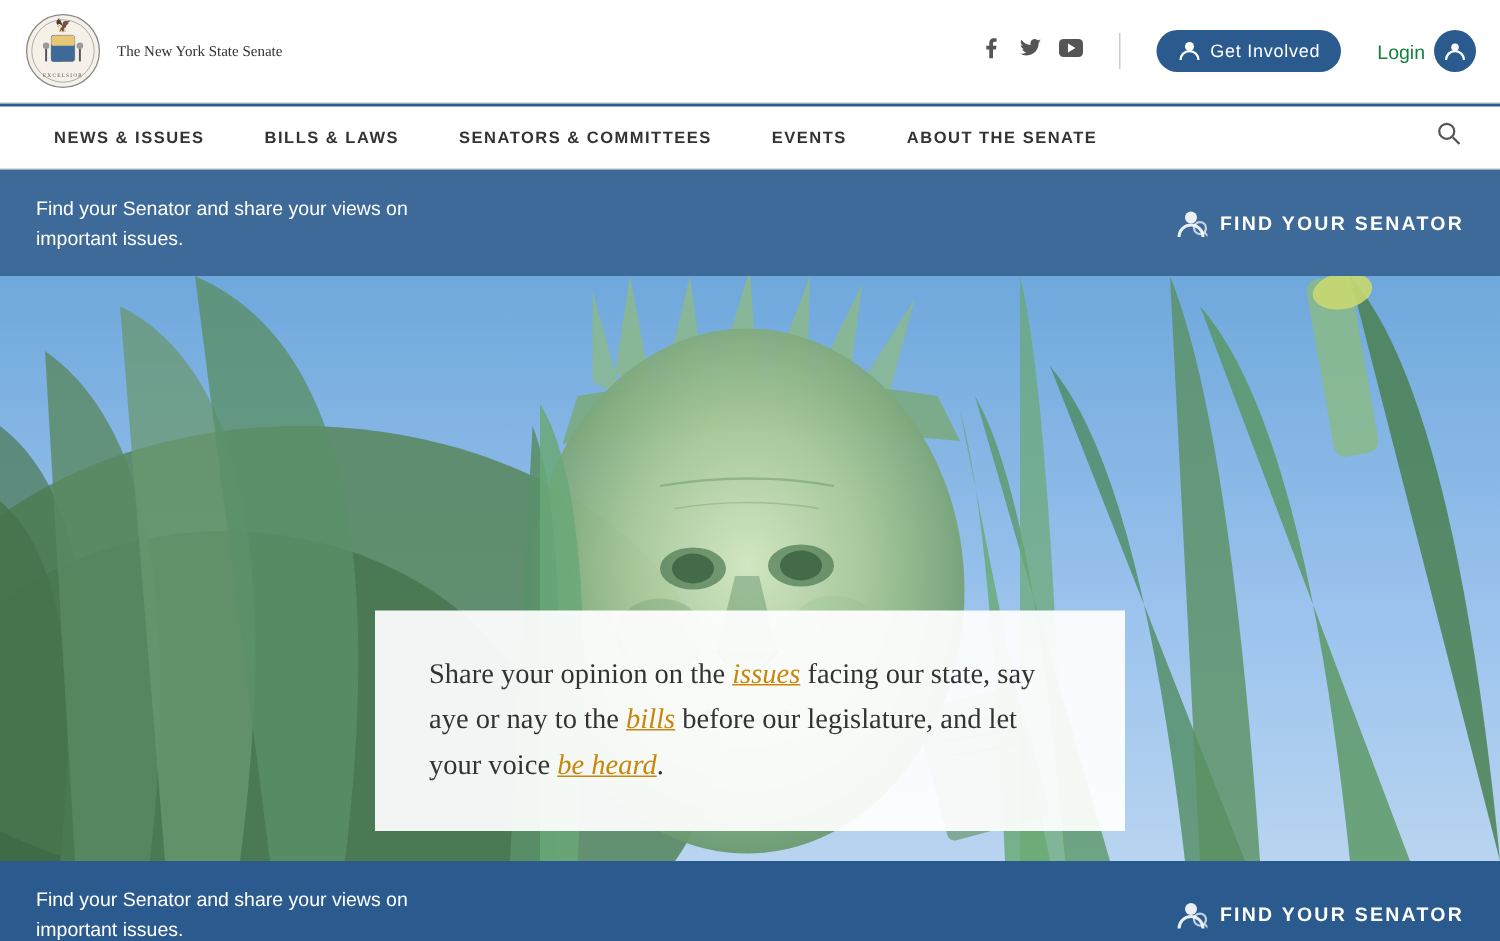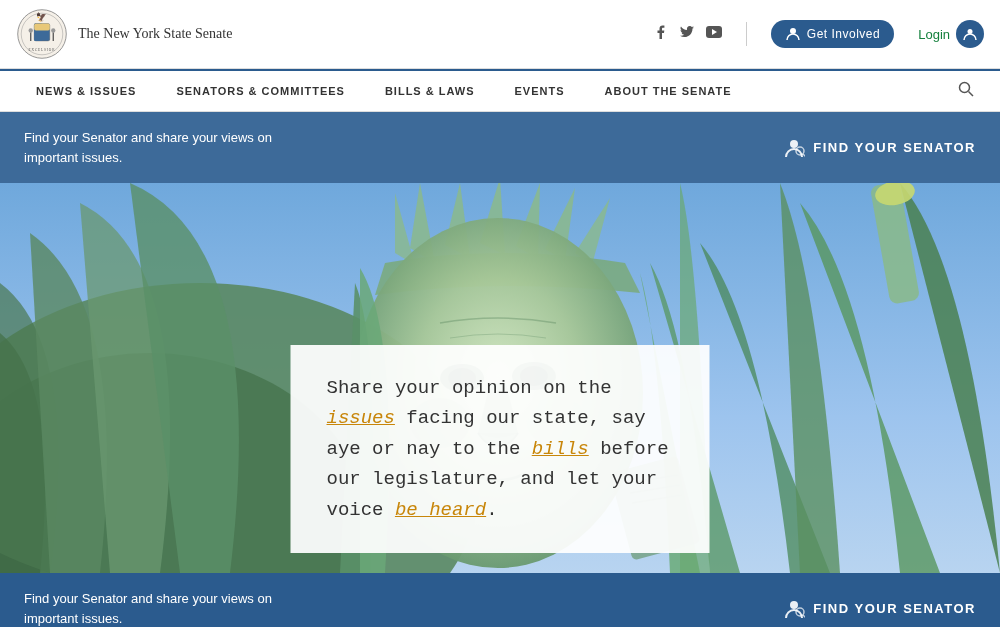--- a/index.html
+++ b/index.html
@@ -17,21 +17,21 @@
     .logo-area {
       display: flex;
       align-items: center;
       gap: 10px;
     }
     .logo-seal {
       width: 52px;
       height: 52px;
     }
     .site-title {
-      font-size: 14px;
+      font-size: 10px;
       color: #333;
       font-family: Georgia, serif;
       line-height: 1.3;
     }
     .top-right {
       display: flex;
       align-items: center;
       gap: 24px;
     }
     .social-icons {
@@ -160,22 +160,22 @@
     }
 
     
     .hero-text-box {
       position: absolute;
       bottom: 20px;
       left: 50%;
       transform: translateX(-50%);
       background: rgba(255,255,255,0.93);
       padding: 28px 36px;
-      width: 419px;
-      font-family: Liberation Mono, monospace;
+      width: 500px;
+      font-family: Liberation Serif, serif;
       font-size: 19px;
       line-height: 1.6;
       color: #333;
     }
     .hero-link {
       color: #c8860a;
       font-style: italic;
       text-decoration: underline;
       cursor: pointer;
     }
@@ -270,22 +270,22 @@
           <circle cx="7" cy="4.5" r="2.5" fill="white"></circle>
           <path d="M1 13c0-3.3 2.7-6 6-6s6 2.7 6 6" stroke="white" stroke-width="1.5" fill="none"></path>
         </svg>
       </div>
     </button>
   </div>
 </header>
 
 <nav class="main-nav">
   <div class="nav-item">NEWS &amp; ISSUES</div>
+  <div class="nav-item">BILLS &amp; LAWS</div>
   <div class="nav-item">SENATORS &amp; COMMITTEES</div>
-  <div class="nav-item">BILLS &amp; LAWS</div>
   <div class="nav-item">EVENTS</div>
   <div class="nav-item">ABOUT THE SENATE</div>
   <div class="nav-search">
     <svg width="16" height="16" viewBox="0 0 16 16" fill="none">
       <circle cx="6.5" cy="6.5" r="5" stroke="#555" stroke-width="1.5"></circle>
       <line x1="10.5" y1="10.5" x2="15" y2="15" stroke="#555" stroke-width="1.5"></line>
     </svg>
   </div>
 </nav>
 

